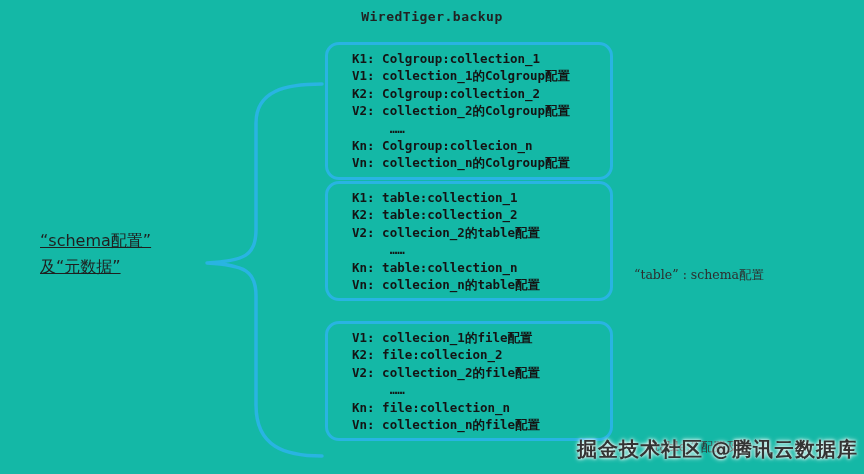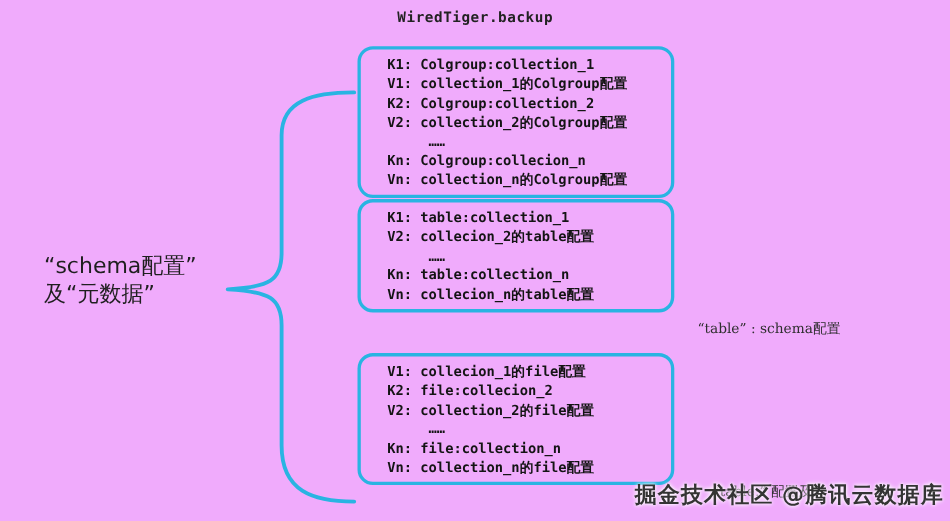--- a/index.html
+++ b/index.html
@@ -1,19 +1,19 @@
 <!DOCTYPE html>
 <html><head>
 <meta charset="utf-8">
 <style>
   html,body{margin:0;padding:0;}
   .canvas{
     position:relative;
     width:864px;height:474px;
-    background:#f0abfc;
+    background:#14b8a6;
     font-family:"DejaVu Sans Mono", monospace;
     overflow:hidden;
     color:#1c1c1c;
   }
   .diagram-title{
     position:absolute;top:9px;left:0;width:864px;
     text-align:center;
     font-size:13px;font-weight:bold;color:#222;
     letter-spacing:0.5px;
   }
@@ -32,33 +32,34 @@
   }
   .box-colgroup{top:42px;}
   .box-table{top:181px;}
   .box-file{top:321px;}
 
   .brace-svg{position:absolute;left:195px;top:75px;}
 
   .brace-label{
     position:absolute;left:40px;top:228px;
     font-family:"DejaVu Sans", sans-serif;
-    font-size:20px;line-height:26px;font-weight:500;
+    font-size:16px;line-height:26px;font-weight:500;
     color:#1f1f1f;
+    text-decoration:underline;
   }
 
   .annotation{
     position:absolute;
     font-size:12.5px;line-height:21px;
     color:#2e2e2e;
     font-family:"DejaVu Serif", serif;
     white-space:pre;
   }
   .ann-colgroup{left:626px;top:104px;}
-  .ann-table{left:634px;top:264px;margin-top:24px;}
+  .ann-table{left:634px;top:264px;}
   .ann-file{left:648px;top:394px;}
 
   .watermark{
     position:absolute;right:6px;top:436px;
     font-family:"DejaVu Sans", sans-serif;
     font-size:20px;font-weight:bold;
     color:#343434;
     letter-spacing:1px;
     text-shadow:0 0 3px #ffffff, 0 0 5px #ffffff;
     white-space:nowrap;
@@ -92,20 +93,21 @@
     <div class="kv-line">V1: collection_1的Colgroup配置</div>
     <div class="kv-line">K2: Colgroup:collection_2</div>
     <div class="kv-line">V2: collection_2的Colgroup配置</div>
     <div class="kv-line">     ……</div>
     <div class="kv-line">Kn: Colgroup:collecion_n</div>
     <div class="kv-line">Vn: collection_n的Colgroup配置</div>
   </div>
 
   <div class="kv-box box-table">
     <div class="kv-line">K1: table:collection_1</div>
+    <div class="kv-line">K2: table:collection_2</div>
     <div class="kv-line">V2: collecion_2的table配置</div>
     <div class="kv-line">     ……</div>
     <div class="kv-line">Kn: table:collection_n</div>
     <div class="kv-line">Vn: collecion_n的table配置</div>
   </div>
 
   <div class="kv-box box-file">
     <div class="kv-line">V1: collecion_1的file配置</div>
     <div class="kv-line">K2: file:collecion_2</div>
     <div class="kv-line">V2: collection_2的file配置</div>

